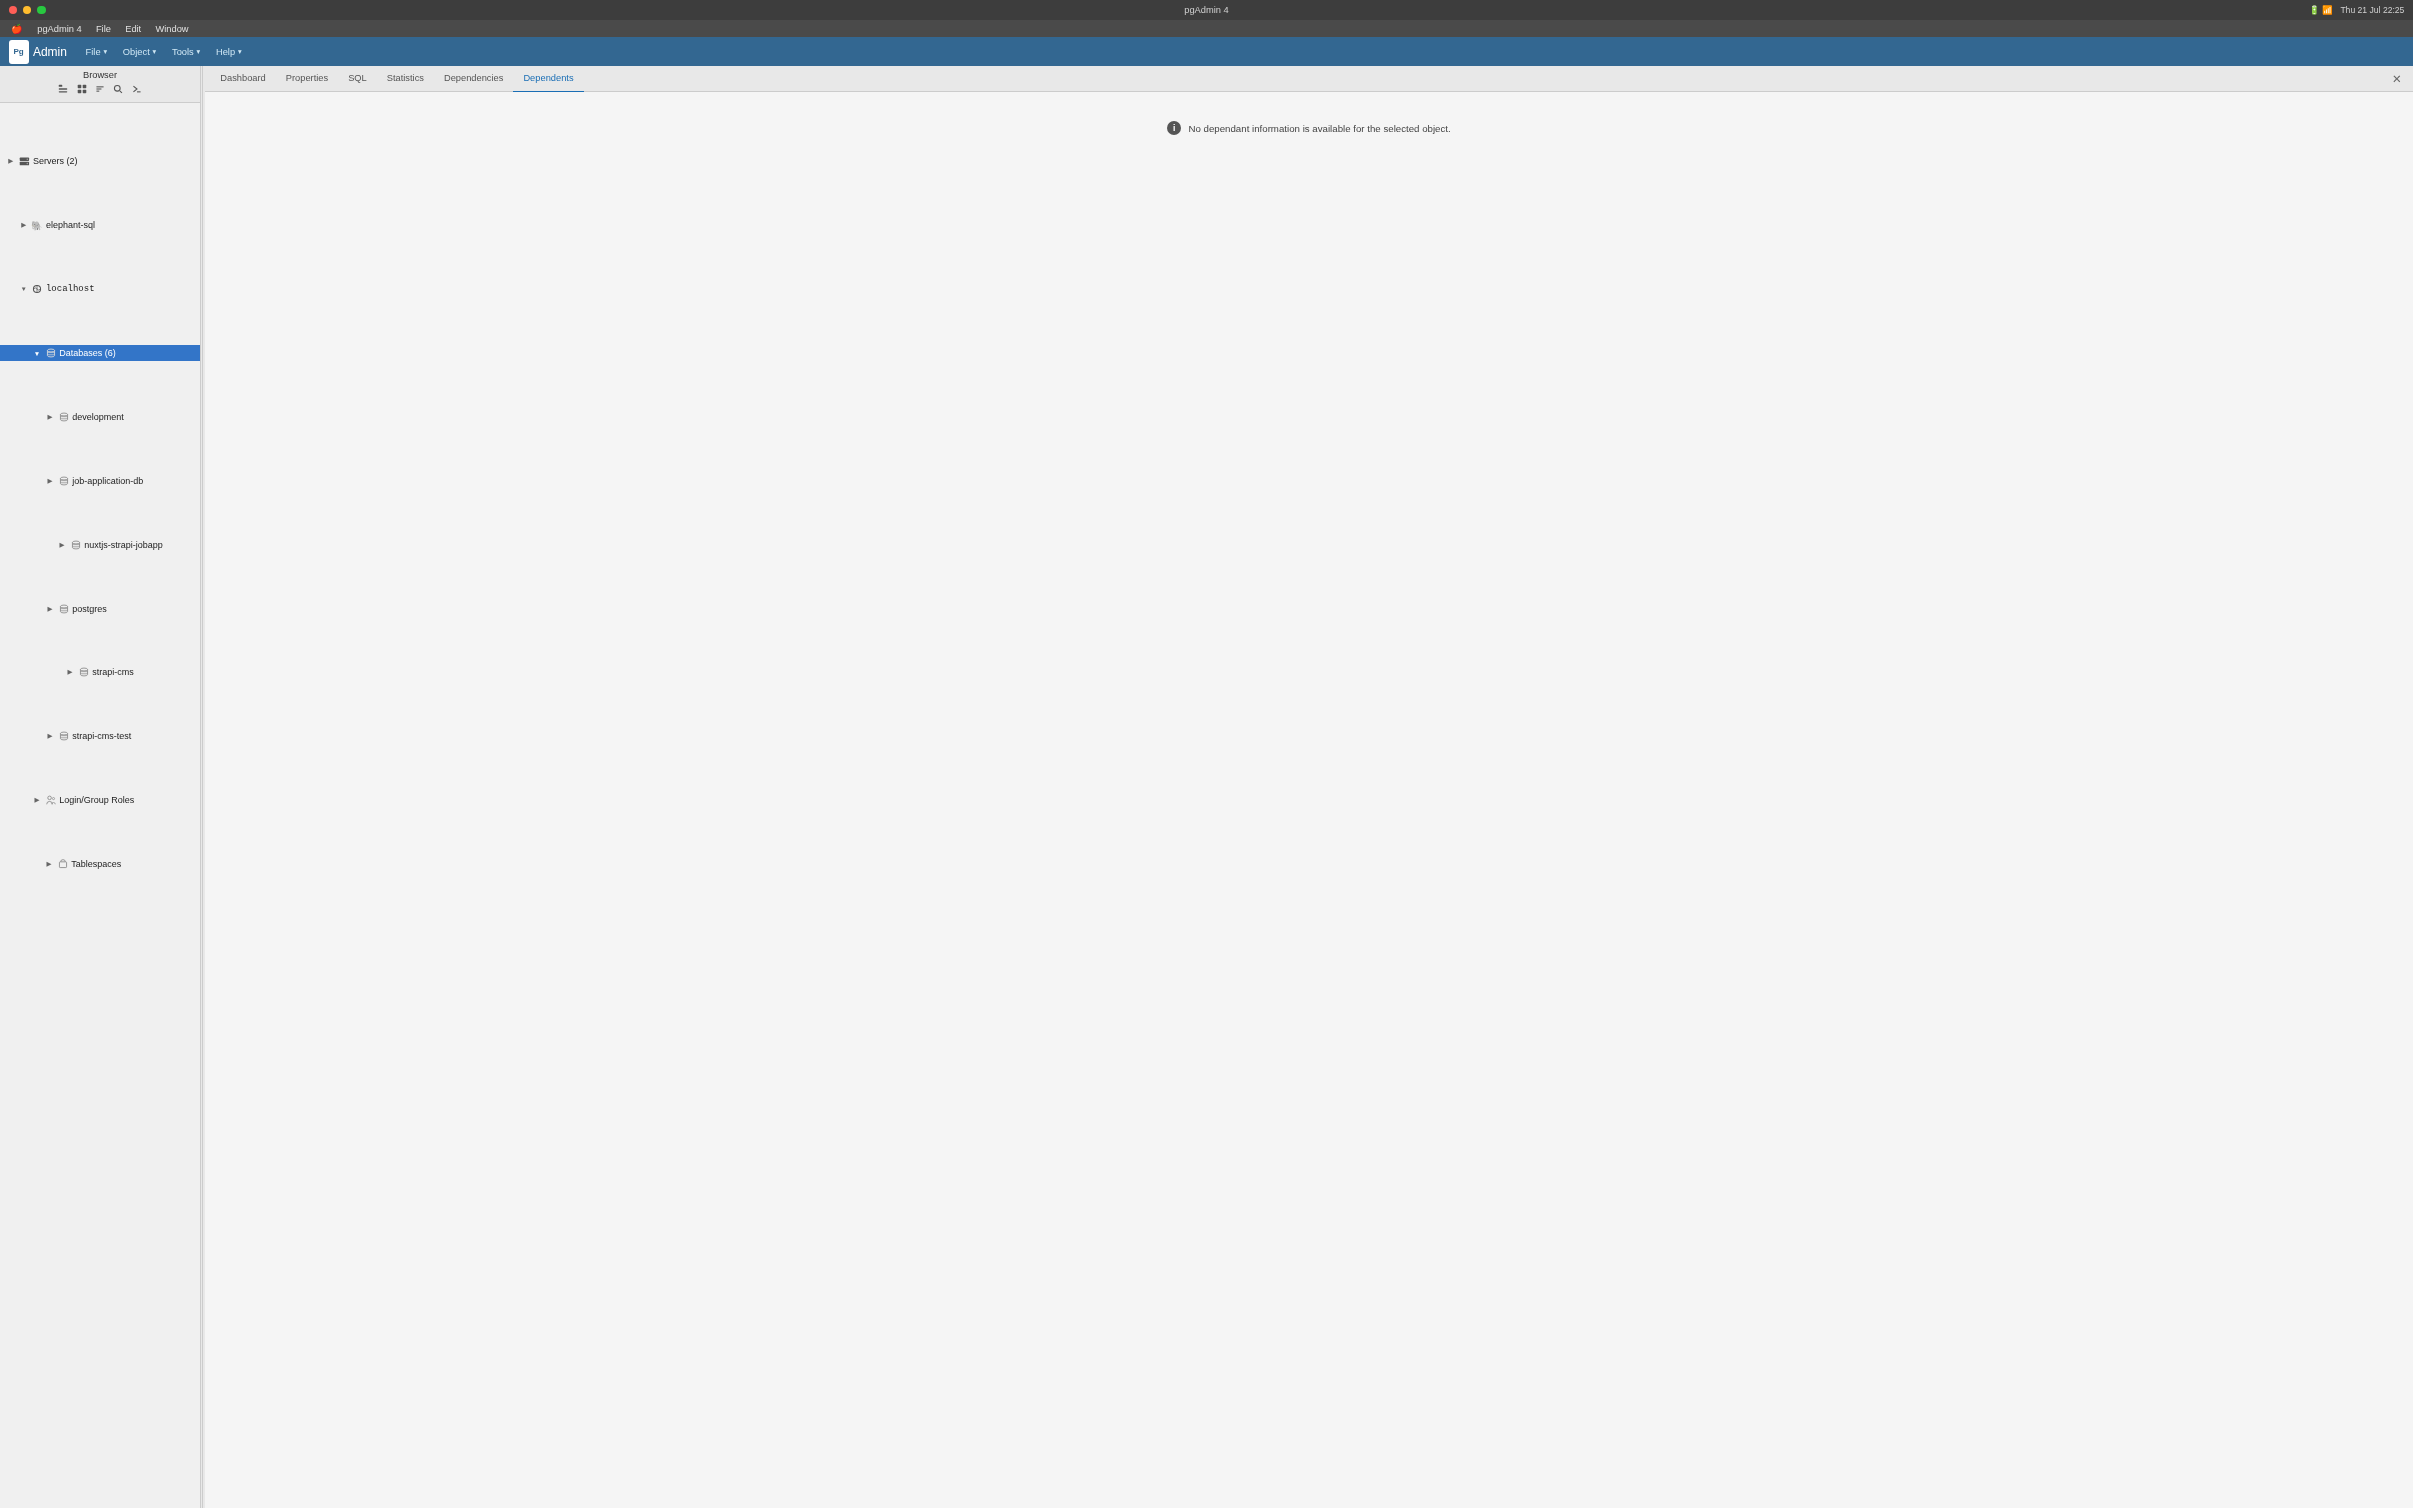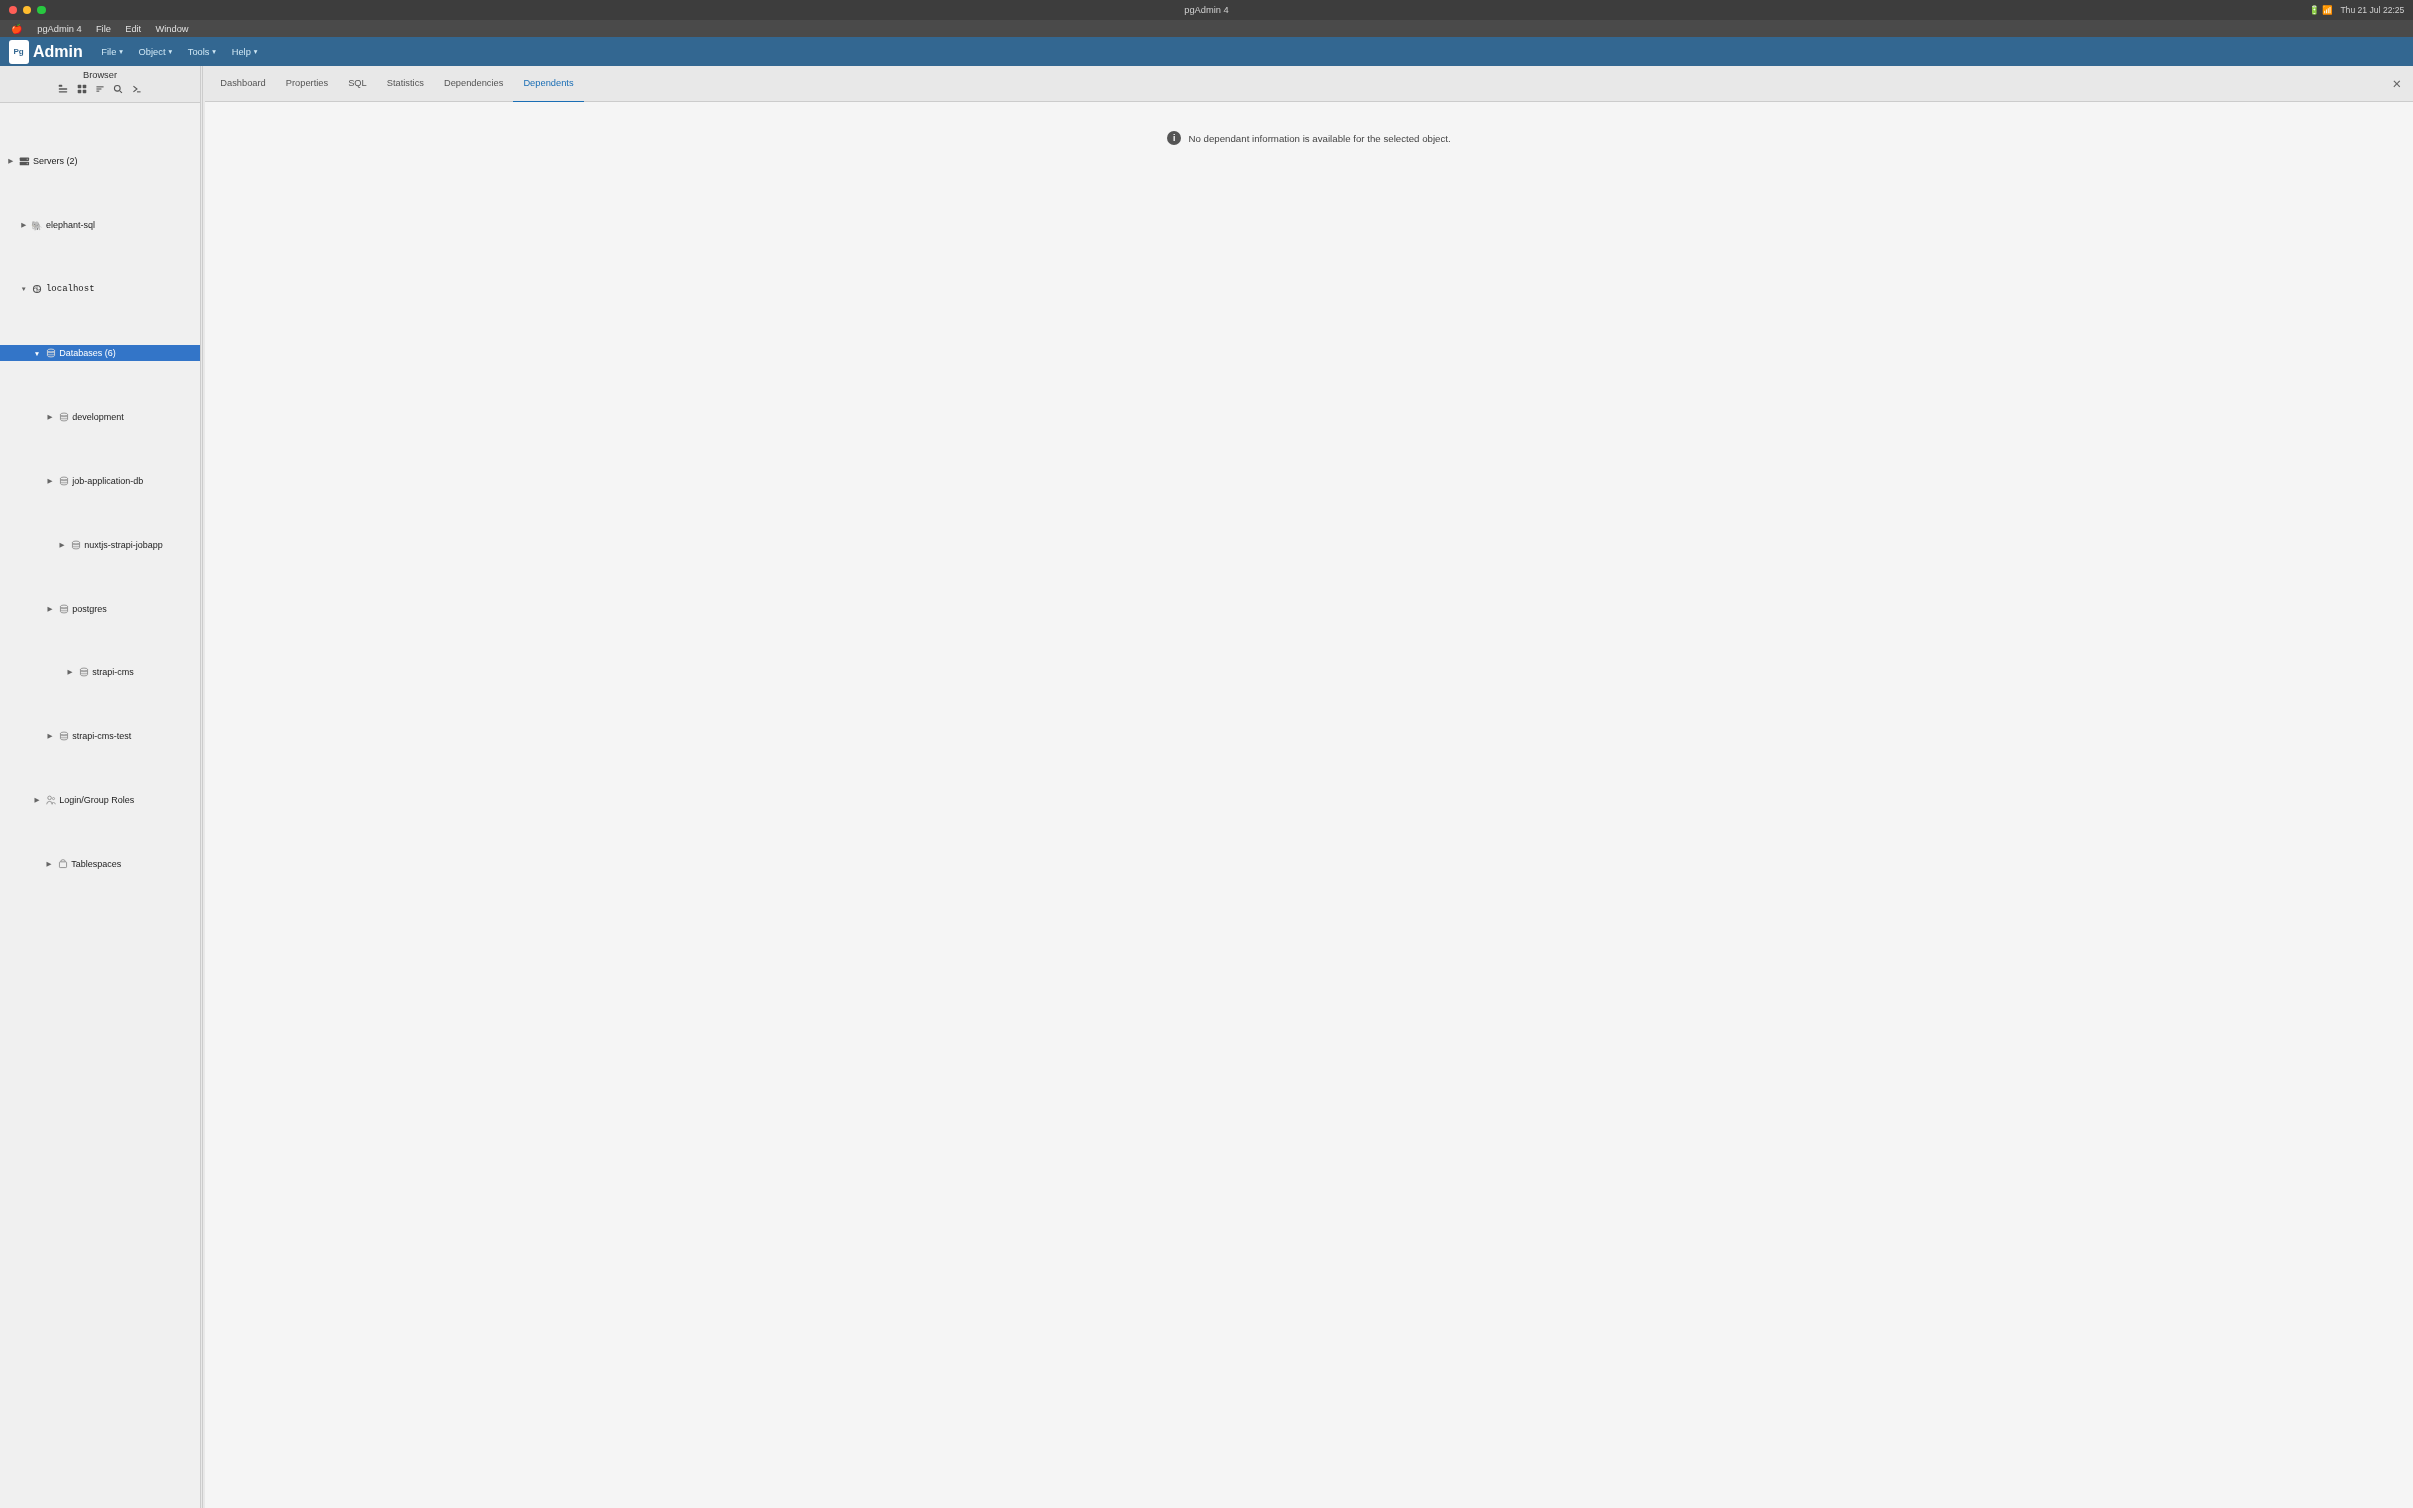--- a/index.html
+++ b/index.html
@@ -89,22 +89,22 @@
       border-radius: 2.9px;
       display: flex;
       align-items: center;
       justify-content: center;
       font-weight: bold;
       font-size: 8px;
       color: #336791;
     }
     .logo-text {
       color: #fff;
-      font-size: 16px;
-      font-weight: 700;
+      font-size: 12px;
+      font-weight: 400;
     }
     .header-menu {
       display: flex;
       gap: 1.4px;
     }
     .header-menu-item {
       color: #d0e8f5;
       font-size: 9.3px;
       padding: 2.9px 7.2px;
       border-radius: 2.9px;
@@ -210,21 +210,21 @@
       background: #f5f5f5;
     }
 
     
     .tabs-bar {
       background: #e8e8e8;
       border-bottom: 0.7px solid #ccc;
       display: flex;
       align-items: stretch;
       padding: 0 5.7px;
-      height: 36px;
+      height: 26px;
     }
     .tab {
       padding: 0 10px;
       display: flex;
       align-items: center;
       font-size: 9.3px;
       color: #555;
       cursor: pointer;
       border-bottom: 1.4px solid transparent;
       margin-bottom: -0.7px;

